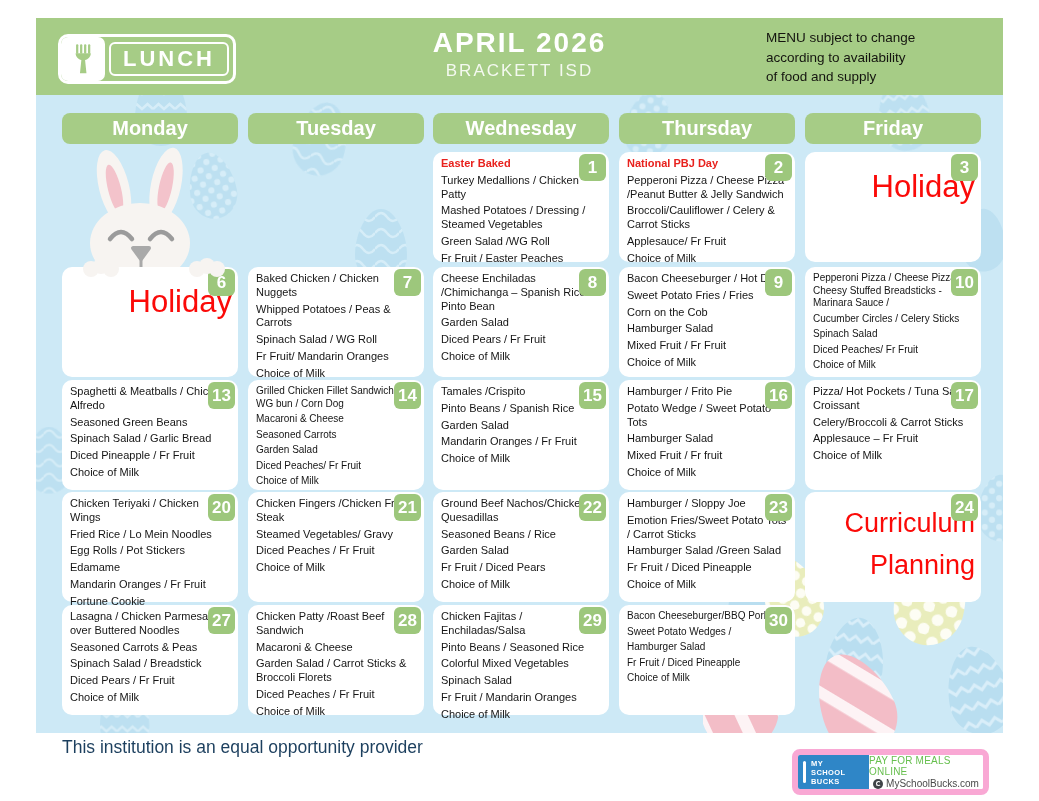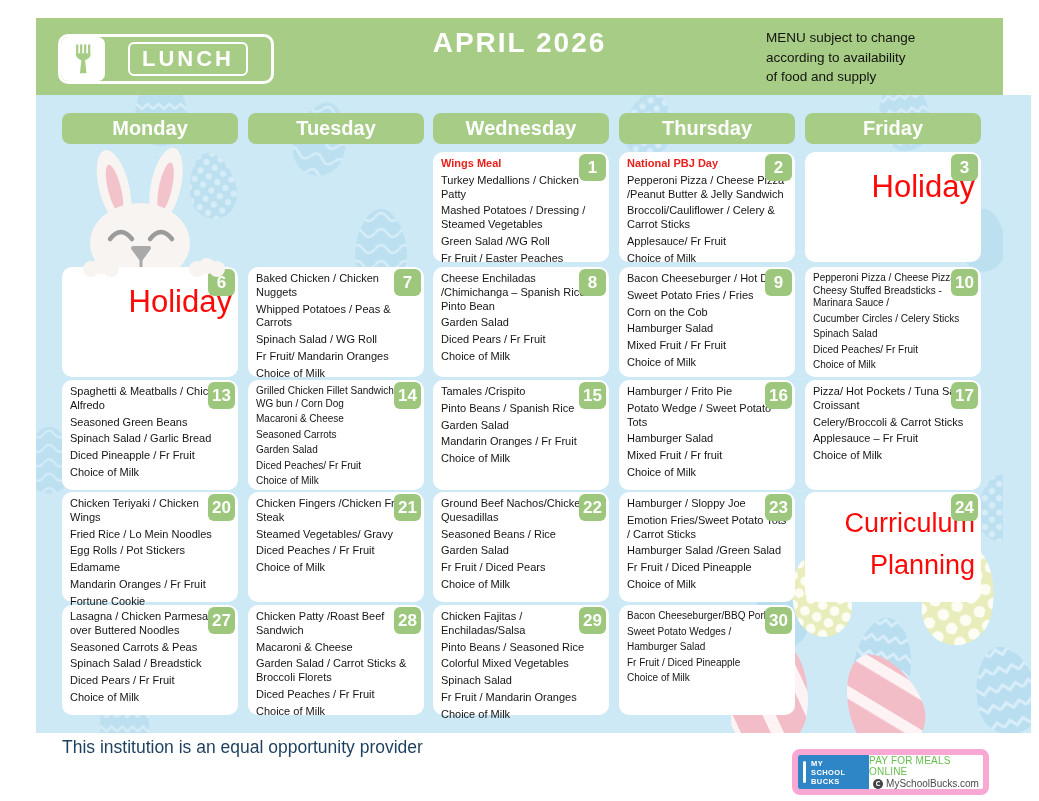--- a/index.html
+++ b/index.html
@@ -5,30 +5,30 @@
   html,body{margin:0;padding:0;background:#fff;}
   .page{position:relative;width:1039px;height:801px;background:#ffffff;overflow:hidden;
         font-family:"Liberation Sans", sans-serif;}
 
   
   .board{position:absolute;left:36px;top:18px;width:967px;height:77px;background:#a6cc86;}
   .logo{position:absolute;left:22px;top:16px;height:44px;display:flex;align-items:center;
         border:3px solid #fff;border-radius:10px;background:transparent;}
   .logo-fork{width:44px;height:44px;background:#fff;border-radius:7px;display:flex;
         align-items:center;justify-content:center;}
-  .logo-text{margin:0 23px;padding:2px 12px;border:2px solid #fff;border-radius:6px;
+  .logo-text{margin:0 4px;padding:2px 12px;border:2px solid #fff;border-radius:6px;
         color:#fff;font-size:22px;font-weight:bold;letter-spacing:3px;}
   .title-wrap{position:absolute;left:0;right:0;top:9px;text-align:center;color:#fff;}
   .title{font-size:28px;font-weight:bold;letter-spacing:2px;}
   .subtitle{font-size:17px;letter-spacing:2px;color:rgba(255,255,255,.88);margin-top:2px;}
   .notice{position:absolute;right:32px;top:10px;width:205px;font-size:13.5px;line-height:1.45;
         color:#14140f;white-space:pre-line;}
 
   
-  .calendar{position:absolute;left:36px;top:95px;width:967px;height:638px;background:#cde9f6;overflow:hidden;padding-left:28px;}
+  .calendar{position:absolute;left:36px;top:95px;width:967px;height:638px;background:#cde9f6;overflow:hidden;}
   .bg-eggs{position:absolute;left:0;top:0;z-index:1;pointer-events:none;}
   .day-head{position:absolute;top:18px;width:176px;height:31px;background:#a6cc86;border-radius:8px;
         color:#fff;font-size:20px;font-weight:bold;text-align:center;line-height:31px;z-index:3;}
   .dh0{left:26px}.dh1{left:212px}.dh2{left:397px}.dh3{left:583px}.dh4{left:769px}
 
   .cell{position:absolute;width:176px;height:110px;background:#fff;border-radius:10px;
         box-sizing:border-box;padding:5px 6px 4px 8px;z-index:3;}
   .badge{position:absolute;top:2px;right:3px;width:27px;height:27px;background:#9dc77c;
         border-radius:6px;color:#fff;font-size:17px;font-weight:bold;text-align:center;line-height:27px;}
   .line{margin:0 0 3px;font-size:11px;line-height:1.25;color:#151515;}
@@ -72,20 +72,21 @@
             <rect x="16.2" y="1" width="2.6" height="11" rx="1.2"></rect>
             <rect x="20.8" y="1" width="2.6" height="11" rx="1.2"></rect>
             <path d="M6.5 11.5h17.5c0 4.2-3.2 7.3-6.6 7.6l1.6 15.4h-7.5l1.6-15.4c-3.4-.3-6.6-3.4-6.6-7.6z"></path>
           </g>
         </svg>
       </span>
       <span class="logo-text">LUNCH</span>
     </div>
     <div class="title-wrap">
       <div class="title">APRIL 2026</div>
+      <div class="subtitle">BRACKETT ISD</div>
     </div>
     <div class="notice">MENU subject to change
 according to availability
 of food and supply</div>
   </div>
 
   <div class="calendar">
 
     <svg class="bg-eggs" width="967" height="638">
       <defs>
@@ -172,21 +173,21 @@
       <use href="#egg" fill="url(#dotsY)" transform="translate(192,-2) rotate(14 30 39) scale(1.35)"></use>
       <use href="#egg" fill="url(#zigB)" transform="translate(120,72) rotate(8 30 39) scale(1.1)"></use>
       <use href="#egg" fill="url(#stripP)" transform="translate(-2,92) rotate(10 30 39) scale(1.5)"></use>
       <use href="#egg" fill="url(#stripP)" transform="translate(105,112) rotate(-24 30 39) scale(1.4)"></use>
       <use href="#egg" fill="url(#zigB)" transform="translate(238,102) rotate(-12 30 39) scale(1.2)"></use>
     </svg>
 
     <div id="cells">
         <div class="cell" style="left: 397px; top: 57px;">
           <span class="badge">1</span>
-          <p class="line special">Wings Meal</p>
+          <p class="line special">Easter Baked</p>
           <p class="line">Turkey Medallions / Chicken Patty</p>
           <p class="line">Mashed Potatoes / Dressing / Steamed Vegetables</p>
           <p class="line">Green Salad /WG Roll</p>
           <p class="line">Fr Fruit / Easter Peaches</p>
           <p class="line">Choice of Milk</p>
         </div>
         <div class="cell" style="left: 583px; top: 57px;">
           <span class="badge">2</span>
           <p class="line special">National PBJ Day</p>
           <p class="line">Pepperoni Pizza / Cheese Pizza /Peanut Butter &amp; Jelly Sandwich</p>

